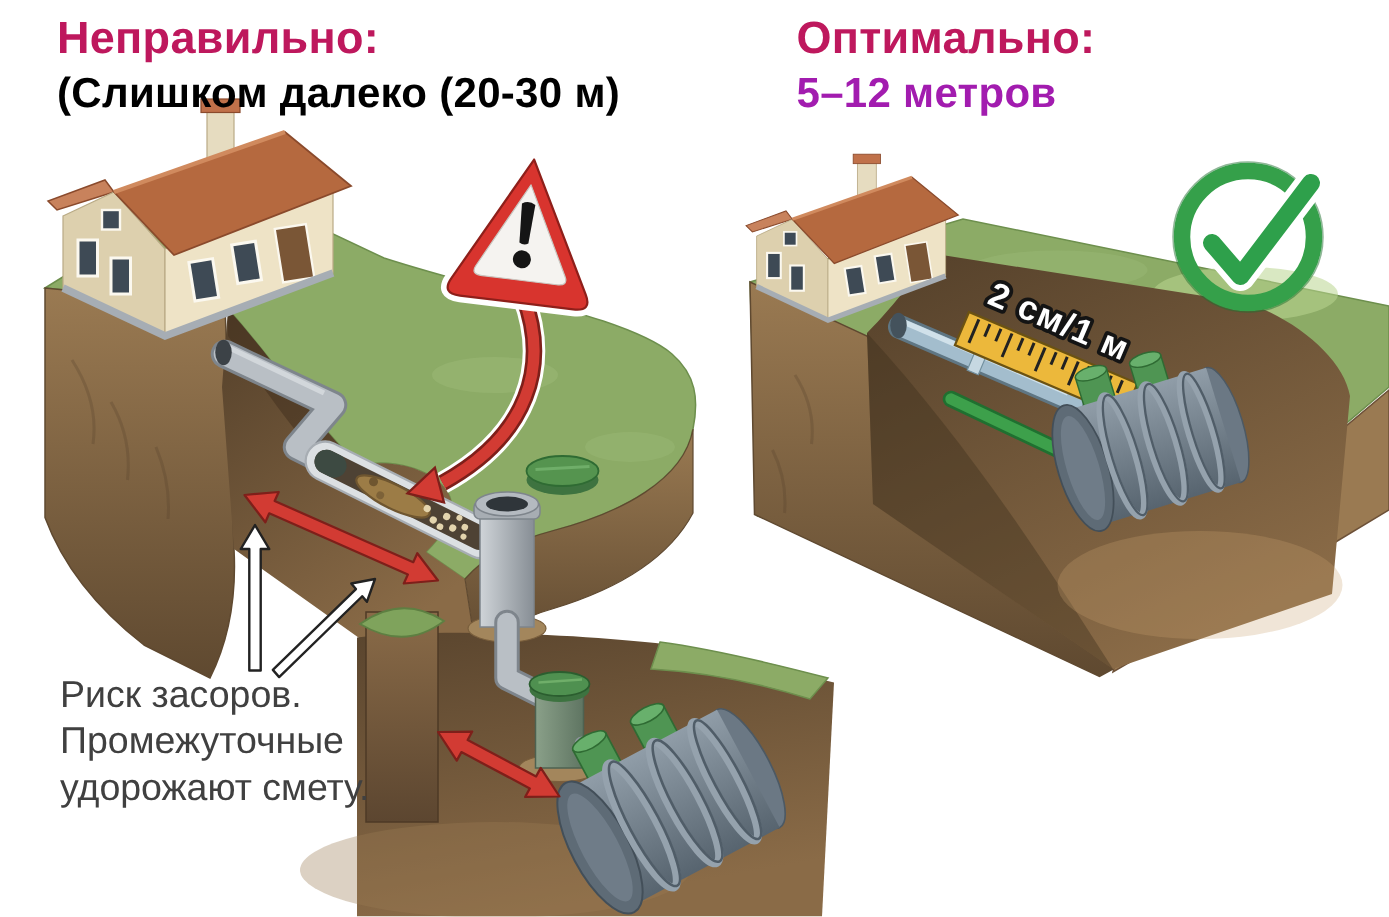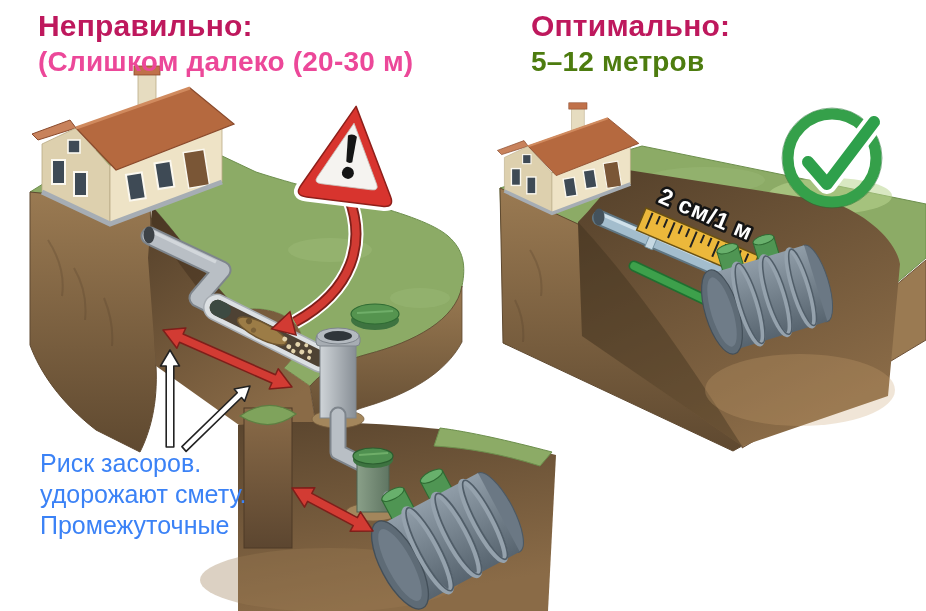--- a/index.html
+++ b/index.html
@@ -6,25 +6,25 @@
   body{
     width:926px;height:611px;position:relative;overflow:hidden;background:#ffffff;
     font-family:"Liberation Sans","DejaVu Sans",sans-serif;
   }
   .stage{position:absolute;inset:0;}
   .title-block{position:absolute;top:8px;line-height:1.18;}
   .title-block.left{left:38px;}
   .title-block.right{left:505px;margin-left:26px;}
   .title-main{font-size:30px;font-weight:700;color:#be185d;letter-spacing:.2px;}
   .title-sub{font-size:28px;font-weight:700;letter-spacing:.2px;margin-top:2px;}
-  .title-sub.bad{color:#ec4899;}
-  .title-sub.good{color:#4d7c0f;}
+  .title-sub.bad{color:#000000;}
+  .title-sub.good{color:#a21caf;}
   .caption{
     position:absolute;left:40px;top:448px;width:280px;
-    font-size:25px;color:#3b82f6;line-height:31px;font-weight:400;
+    font-size:25px;color:#404040;line-height:31px;font-weight:400;
   }
   .caption span{display:block;}
   svg{position:absolute;left:0;top:0;}
   .slope-label-text{
     font-family:"Liberation Sans","DejaVu Sans",sans-serif;
     font-size:23px;font-weight:700;fill:#ffffff;stroke:#141414;stroke-width:5px;
     paint-order:stroke;stroke-linejoin:round;letter-spacing:1px;
   }
 </style>
 </head>
@@ -273,17 +273,17 @@
     <div class="title-main">Неправильно:</div>
     <div class="title-sub bad">(Слишком далеко (20-30 м)</div>
   </div>
   <div class="title-block right">
     <div class="title-main">Оптимально:</div>
     <div class="title-sub good">5–12 метров</div>
   </div>
 
   <div class="caption">
     <span>Риск засоров.</span>
+    <span>Промежуточные</span>
     <span>удорожают смету.</span>
-    <span>Промежуточные</span>
   </div>
 
 </div>
 
 </body></html>

